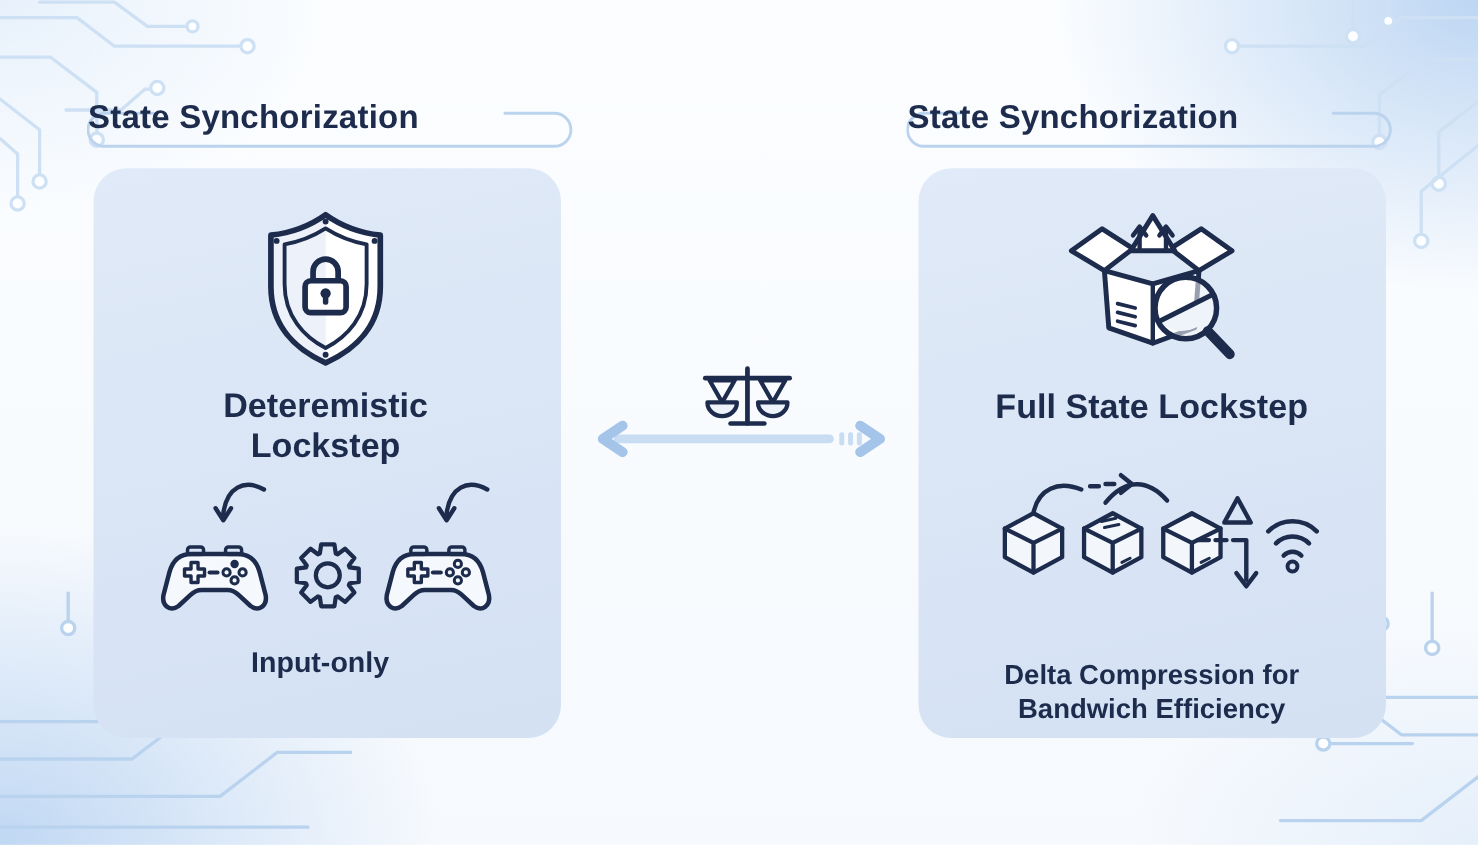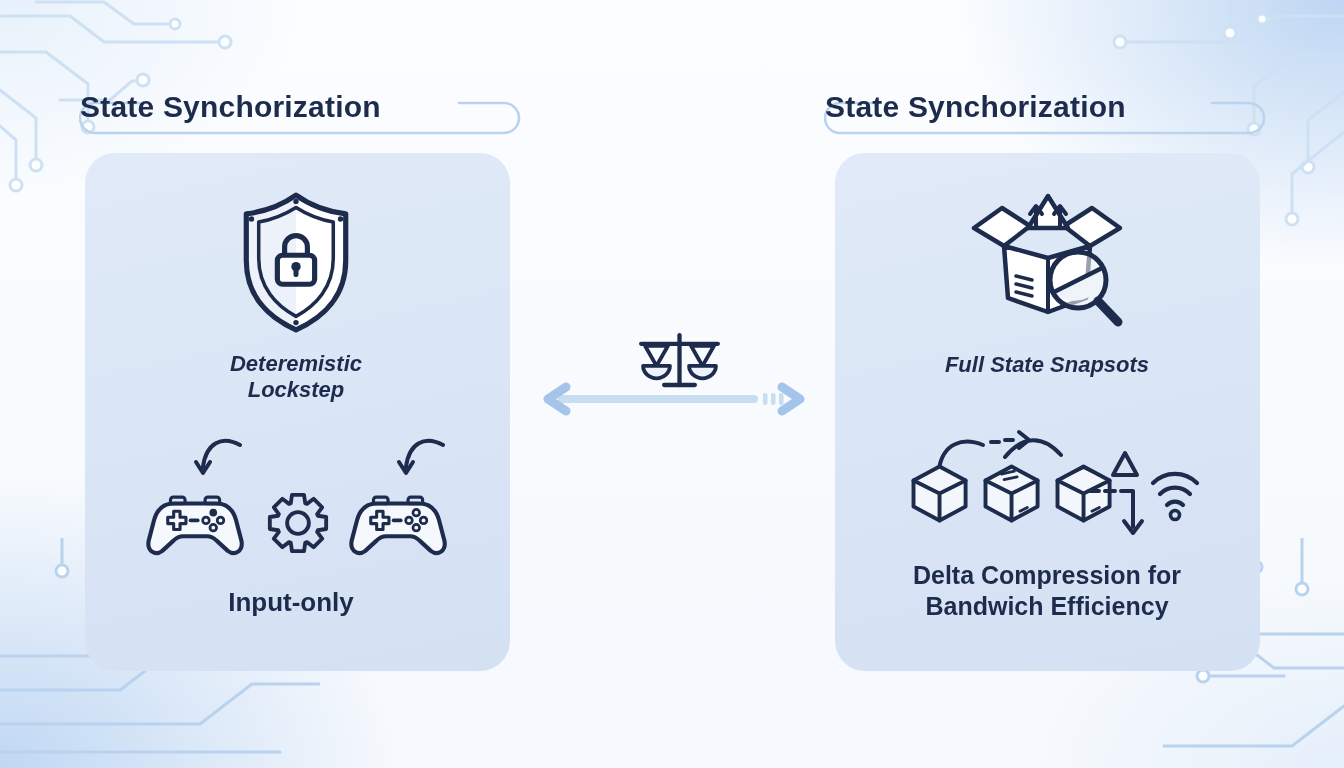--- a/index.html
+++ b/index.html
@@ -22,21 +22,21 @@
   .panel{
     position:absolute;top:153px;width:425px;height:518px;border-radius:30px;
     background:linear-gradient(168deg,#e0eaf8 0%,#d4e1f3 100%);
   }
   .panel.left{left:85px;}
   .panel.right{left:835px;}
   .pill-label{
     position:absolute;top:90px;width:440px;text-align:left;
     font-size:30px;font-weight:700;letter-spacing:.2px;
   }
-  .panel-title{position:absolute;text-align:center;font-size:22px;font-weight:700;line-height:1.16;font-style:italic;}
+  .panel-title{position:absolute;text-align:center;font-size:31px;font-weight:700;line-height:1.16;}
   .panel-caption{position:absolute;text-align:center;font-size:25px;font-weight:700;line-height:1.22;}
   .ink-icon{color:var(--ink,#1d2b4c);}
 </style>
 </head>
 <body>
 
 <svg class="abs circuit" style="left:0;top:0" width="320" height="230" viewBox="0 0 320 230">
   <path d="M0,16 H70 L104,42 H218"></path>
     <circle cx="225" cy="42" r="6"></circle>
   <path d="M0,52 H46 L88,84 V120"></path>
@@ -198,21 +198,21 @@
   <path d="M92,32 L98,24 L104,32" stroke-width="4"></path>
   <polygon points="42,64 86,76 128,64 124,116 86,130 46,116" fill="#ffffff" stroke-width="4.5"></polygon>
   <path d="M86,76 V130" stroke-width="4"></path>
   <path d="M54,94 L70,98 M54,102 L70,106 M54,110 L70,114" stroke-width="3.4"></path>
   <path d="M92,110 A28,28 0 0 0 140,86 Z" fill="#dce6f4" stroke="none"></path>
   <circle cx="116" cy="98" r="28" fill="rgba(255,255,255,.55)" stroke-width="5"></circle>
   <path d="M92,110 L140,86" stroke-width="4.5"></path>
   <path d="M136,119 L156,140" stroke-width="9"></path>
 </svg>
 
-<div class="panel-title" style="left:872px;top:352px;width:350px;">Full State Snapsots</div>
+<div class="panel-title" style="left:872px;top:352px;width:350px;">Full State Lockstep</div>
 
 <svg class="abs ink-icon" style="left:893px;top:425px" width="312" height="135" viewBox="0 0 312 135" fill="none" stroke="currentColor" stroke-linecap="round" stroke-linejoin="round">
 
   <path d="M46,44 C50,18 70,12 90,20" stroke-width="4"></path>
   <path d="M98,17 h8 M112,15 h8" stroke-width="4"></path>
   <path d="M126,7 L136,15 L126,23" stroke-width="4"></path>
   <path d="M112,32 C130,10 150,10 168,30" stroke-width="4"></path>
 
   <g transform="translate(14,36) scale(0.93)">
     <polygon points="35,6 63,21 63,49 35,64 7,49 7,21" fill="#f3f7fc" stroke-width="4.2"></polygon>
@@ -241,13 +241,13 @@
   </g>
 
   <g>
     <path d="M260,58 a31,31 0 0 1 44,0" stroke-width="4.2"></path>
     <path d="M267,69 a21,21 0 0 1 30,0" stroke-width="4.2"></path>
     <path d="M274,80 a11,11 0 0 1 16,0" stroke-width="4.2"></path>
     <circle cx="282" cy="90" r="4.5" stroke-width="3.6"></circle>
   </g>
 </svg>
 
-<div class="panel-caption" style="left:877px;top:560px;width:340px;">Delta Compression for Bandwich Efficiency</div>
+<div class="panel-caption" style="left:877px;top:599px;width:340px;">Delta Compression for Bandwich Efficiency</div>
 
 </body></html>

